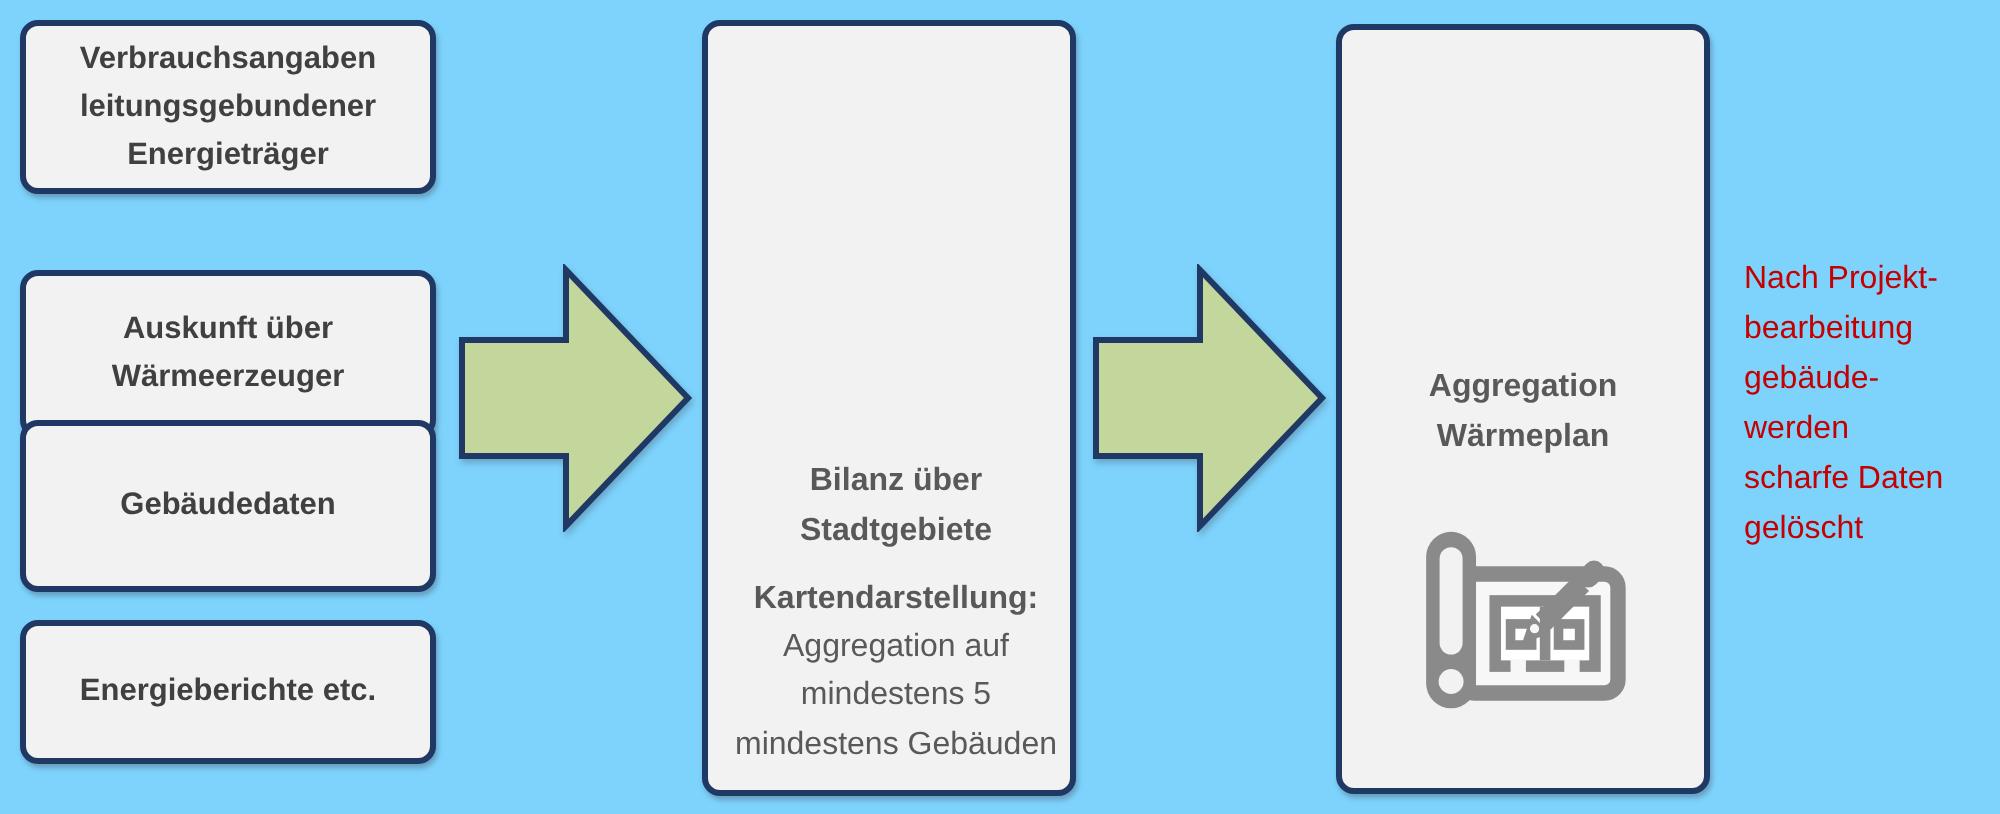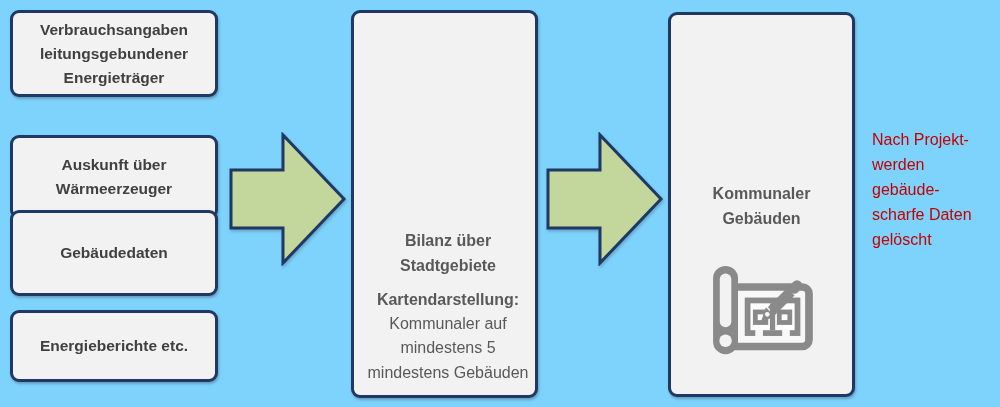--- a/index.html
+++ b/index.html
@@ -79,32 +79,32 @@
 
   <svg class="flow-arrow arrow1" width="118" height="134" viewBox="0 0 118 134">
     <polygon points="2,38 54,38 54,3 115,67 54,131 54,96 2,96" style="fill:var(--arrow-fill);stroke:var(--arrow-border);stroke-width:3;"></polygon>
   </svg>
 
 
   <div class="box process-box">
     <div class="process-title">Bilanz über Stadtgebiete</div>
     <div class="process-subtitle">Kartendarstellung:</div>
     <div class="process-body">
-      <div>Kommunaler auf</div>
+      <div>Aggregation auf</div>
       <div>mindestens 5</div>
       <div>mindestens Gebäuden</div>
     </div>
   </div>
 
   <svg class="flow-arrow arrow2" width="118" height="134" viewBox="0 0 118 134">
     <polygon points="2,38 54,38 54,3 115,67 54,131 54,96 2,96" style="fill:var(--arrow-fill);stroke:var(--arrow-border);stroke-width:3;"></polygon>
   </svg>
 
   <div class="box result-box">
-    <div class="result-title">Kommunaler Gebäuden</div>
+    <div class="result-title">Aggregation Wärmeplan</div>
     <svg class="result-icon" width="106" height="94" viewBox="0 0 110 98">
 
       <rect x="22" y="24" width="82" height="62" rx="7" style="fill:#f7f7f7;stroke:var(--icon-gray);stroke-width:8;"></rect>
 
       <rect x="40" y="38" width="52" height="34" style="fill:#ffffff;stroke:var(--icon-gray);stroke-width:6;"></rect>
       <line x1="66" y1="41" x2="66" y2="69" style="stroke:var(--icon-gray);stroke-width:5.5;"></line>
       <rect x="48" y="50" width="11" height="11" style="fill:none;stroke:var(--icon-gray);stroke-width:5;"></rect>
       <rect x="73" y="50" width="11" height="11" style="fill:none;stroke:var(--icon-gray);stroke-width:5;"></rect>
       <line x1="48" y1="72" x2="56" y2="72" style="stroke:#f7f7f7;stroke-width:7;"></line>
       <line x1="76" y1="72" x2="84" y2="72" style="stroke:#f7f7f7;stroke-width:7;"></line>
@@ -115,19 +115,20 @@
 
       <polygon points="54,60 68.8,55 59,45.2" style="fill:var(--icon-gray);"></polygon>
       <line x1="65" y1="49" x2="85" y2="29" style="stroke:var(--icon-gray);stroke-width:11;"></line>
       <line x1="88.5" y1="25.5" x2="91.5" y2="22.5" style="stroke:var(--icon-gray);stroke-width:11;stroke-linecap:round;"></line>
       <circle cx="60.5" cy="52.5" r="2.4" style="fill:#f7f7f7;"></circle>
     </svg>
   </div>
 
   <div class="note note-right">
     <div>Nach Projekt-</div>
+    <div>bearbeitung</div>
+    <div>gebäude-</div>
     <div>werden</div>
-    <div>gebäude-</div>
     <div>scharfe Daten</div>
     <div>gelöscht</div>
   </div>
 
 </div>
 
 </body></html>

